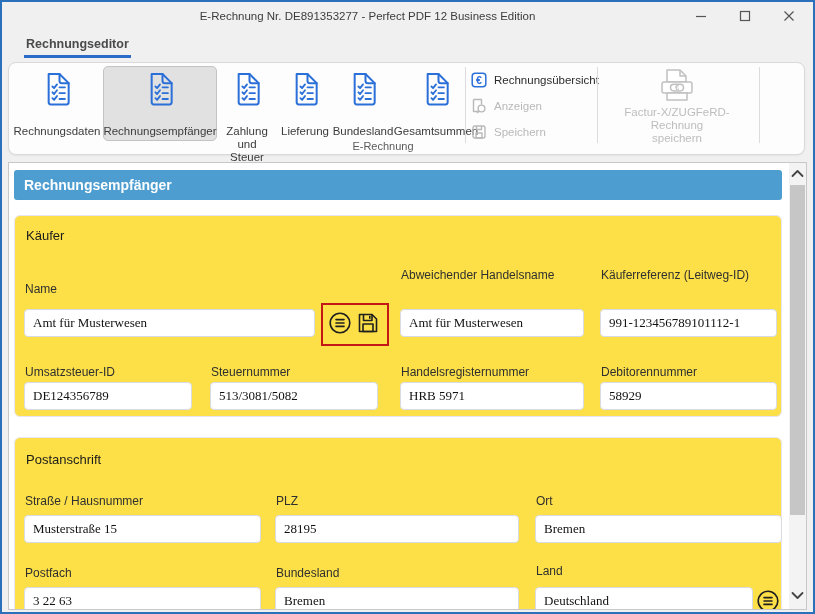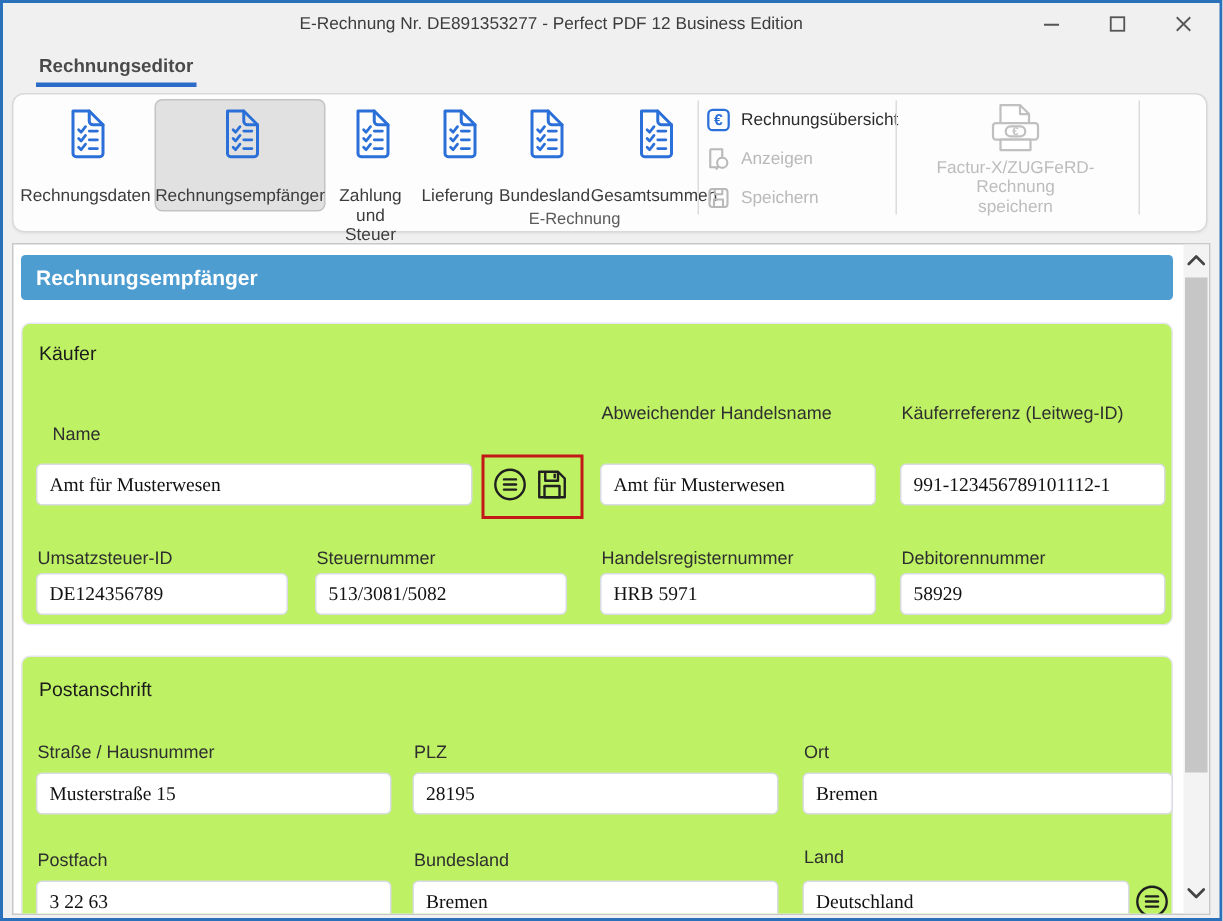--- a/index.html
+++ b/index.html
@@ -25,21 +25,21 @@
   .small-btn{display:flex;align-items:center;gap:7px;height:26px;}
   .small-label{font-size:11.5px;white-space:nowrap;}
   .small-btn.enabled .small-label{color:#2c2c2c;}
   .small-btn.disabled .small-label{color:#b9b9b9;}
   .export-btn{position:absolute;left:592px;top:3px;width:152px;height:80px;display:flex;flex-direction:column;align-items:center;border-radius:5px;}
   .export-label{font-size:11.5px;color:#bdbdbd;text-align:center;line-height:13px;margin-top:2px;}
   .group-label{position:absolute;left:0;bottom:2px;width:748px;text-align:center;font-size:11px;color:#5a5a5a;}
   
   .content{position:absolute;left:6px;top:160px;width:799px;height:448px;background:#ffffff;border:1px solid #c8c8c8;box-sizing:border-box;overflow:hidden;}
   .page-header{position:absolute;left:5px;top:7px;width:768px;height:30px;background:#4d9dd1;border-radius:3px;color:#fff;font-weight:bold;font-size:14px;line-height:30px;padding-left:10px;box-sizing:border-box;}
-  .section{position:absolute;left:5px;width:768px;background:#bef264;border:1px solid #e7e6f2;border-radius:6px;box-sizing:border-box;padding-left:30px;}
+  .section{position:absolute;left:5px;width:768px;background:#fde047;border:1px solid #e7e6f2;border-radius:6px;box-sizing:border-box;padding-left:30px;}
   .section-title{position:absolute;left:11px;font-size:13px;color:#1b1b1b;}
   .field-label{position:absolute;font-size:12px;color:#2f2f2f;line-height:14px;}
   .tbx{position:absolute;height:28px;box-sizing:border-box;border:1px solid #d8dbe2;border-radius:4px;background:#fff;padding:0 8px;font-family:Liberation Serif, serif;font-size:13px;color:#111;outline:none;white-space:nowrap;overflow:hidden;}
   .icon-btn{position:absolute;color:#1f1f1f;background:transparent;border:none;padding:0;}
   .red-box{position:absolute;border:2px solid #c41818;pointer-events:none;}
   
   .scrollbar{position:absolute;right:0;top:0;width:17px;height:446px;background:#f3f3f3;}
   .sb-btn{position:absolute;left:0;width:17px;height:17px;display:flex;align-items:center;justify-content:center;color:#444;}
   .sb-thumb{position:absolute;left:1px;top:22px;width:15px;height:330px;background:#c6c6c6;}
   svg{display:block;}
@@ -226,21 +226,21 @@
     <div class="group-label">E-Rechnung</div>
   </div>
 
   <div class="content">
 
     <div class="page-header">Rechnungsempfänger</div>
 
     <div class="section" style="top:52px;height:202px">
       <div class="section-title" style="top:12px">Käufer</div>
 
-      <div class="field-label" style="left:20px;top:66px">Name</div>
+      <div class="field-label" style="left:10px;top:66px">Name</div>
       <input class="tbx" style="left: 9px; top: 93px; width: 291px;" value="Amt für Musterwesen">
       <button class="icon-btn" style="left:314px;top:96px">
           <svg width="22" height="22" viewBox="0 0 22 22">
             <use href="#i-menu-circle"></use>
           </svg>
         </button>
       <button class="icon-btn" style="left:341px;top:95px">
           <svg width="24" height="24" viewBox="0 0 24 24">
             <use href="#i-floppy"></use>
           </svg>

